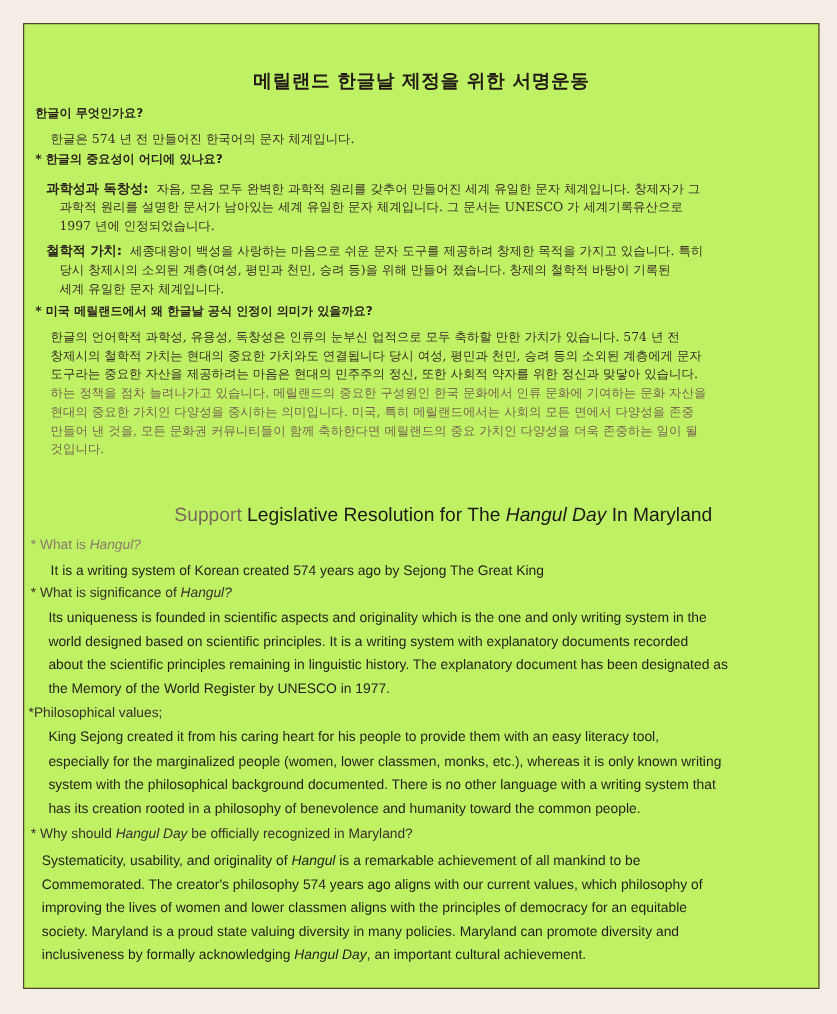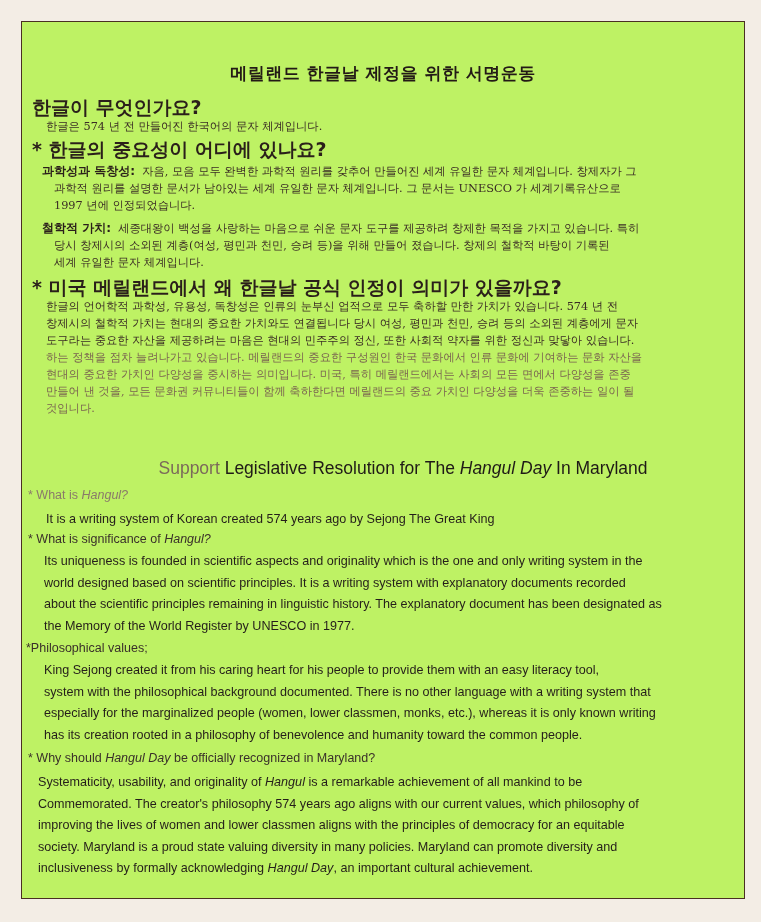--- a/index.html
+++ b/index.html
@@ -13,21 +13,21 @@
   .frame {
     position:absolute; left:21px; top:21px; width:722px; height:876px;
     border:1.5px solid #4a2f22;
     background:#bef264;
   }
   .ko-title {
     position:absolute; left:0; width:100%; top:40px;
     text-align:center; font-size:17px; font-weight:bold; color:#231a16;
     letter-spacing:0.5px;
   }
-  .h2 { position:absolute; left:10px; font-size:19px; font-weight:bold; color:#2a1f1a; }
+  .h2 { position:absolute; left:10px; font-size:11px; font-weight:bold; color:#2a1f1a; }
   .sub { position:absolute; font-family:"DejaVu Serif", serif; font-size:11.3px; line-height:17px; color:#3a2c24; }
   .lbl { font-family:"DejaVu Sans", sans-serif; font-weight:bold; font-size:12px; color:#2a1f1a;text-align:right; }
   .faded { color:#7a6450; }
   .en-title {
     position:absolute; left:0; width:100%; top:458px; text-align:center;
     font-family:"Liberation Sans", sans-serif; font-size:17.5px; color:#1f1a17;
   }
   .en-title .light { color:#7b6a5a;margin-left:40px; }
   .en-q { position:absolute; left:6px; font-family:"Liberation Sans", sans-serif; font-size:12.5px; color:#3a302a; }
   .en-q .star { color:#8a7a6a; }
@@ -86,22 +86,22 @@
   <div class="en-p" style="top:529px;">
     <div>Its uniqueness is founded in scientific aspects and originality which is the one and only writing system in the</div>
     <div>world designed based on scientific principles.  It is a writing system with explanatory documents recorded</div>
     <div>about the scientific principles remaining in linguistic history. The explanatory document has been designated as</div>
     <div>the Memory of the World Register by UNESCO in 1977.</div>
   </div>
 
   <div class="en-q" style="top:619px; left:4px;text-align:right;">*Philosophical values;</div>
   <div class="en-p" style="top:638px;">
     <div>King Sejong created it from his caring heart for his people to provide them with an easy literacy tool,</div>
+    <div>especially for the marginalized people (women, lower classmen, monks, etc.), whereas it is only known writing</div>
     <div>system with the philosophical background documented.  There is no other language with a writing system that</div>
-    <div>especially for the marginalized people (women, lower classmen, monks, etc.), whereas it is only known writing</div>
     <div>has its creation rooted in a philosophy of benevolence and humanity toward the common people.</div>
   </div>
 
   <div class="en-q" style="top:729px;">
     <span>* Why should </span><i>Hangul Day</i><span> be officially recognized in Maryland?</span>
   </div>
   <div class="en-p wide" style="top:750px;">
     <div><span>Systematicity, usability, and originality of </span><i>Hangul</i><span> is a remarkable achievement of all mankind to be</span></div>
     <div>Commemorated.  The creator's philosophy 574 years ago aligns with our current values, which philosophy of</div>
     <div>improving the lives of women and lower classmen aligns with the principles of democracy for an equitable</div>

